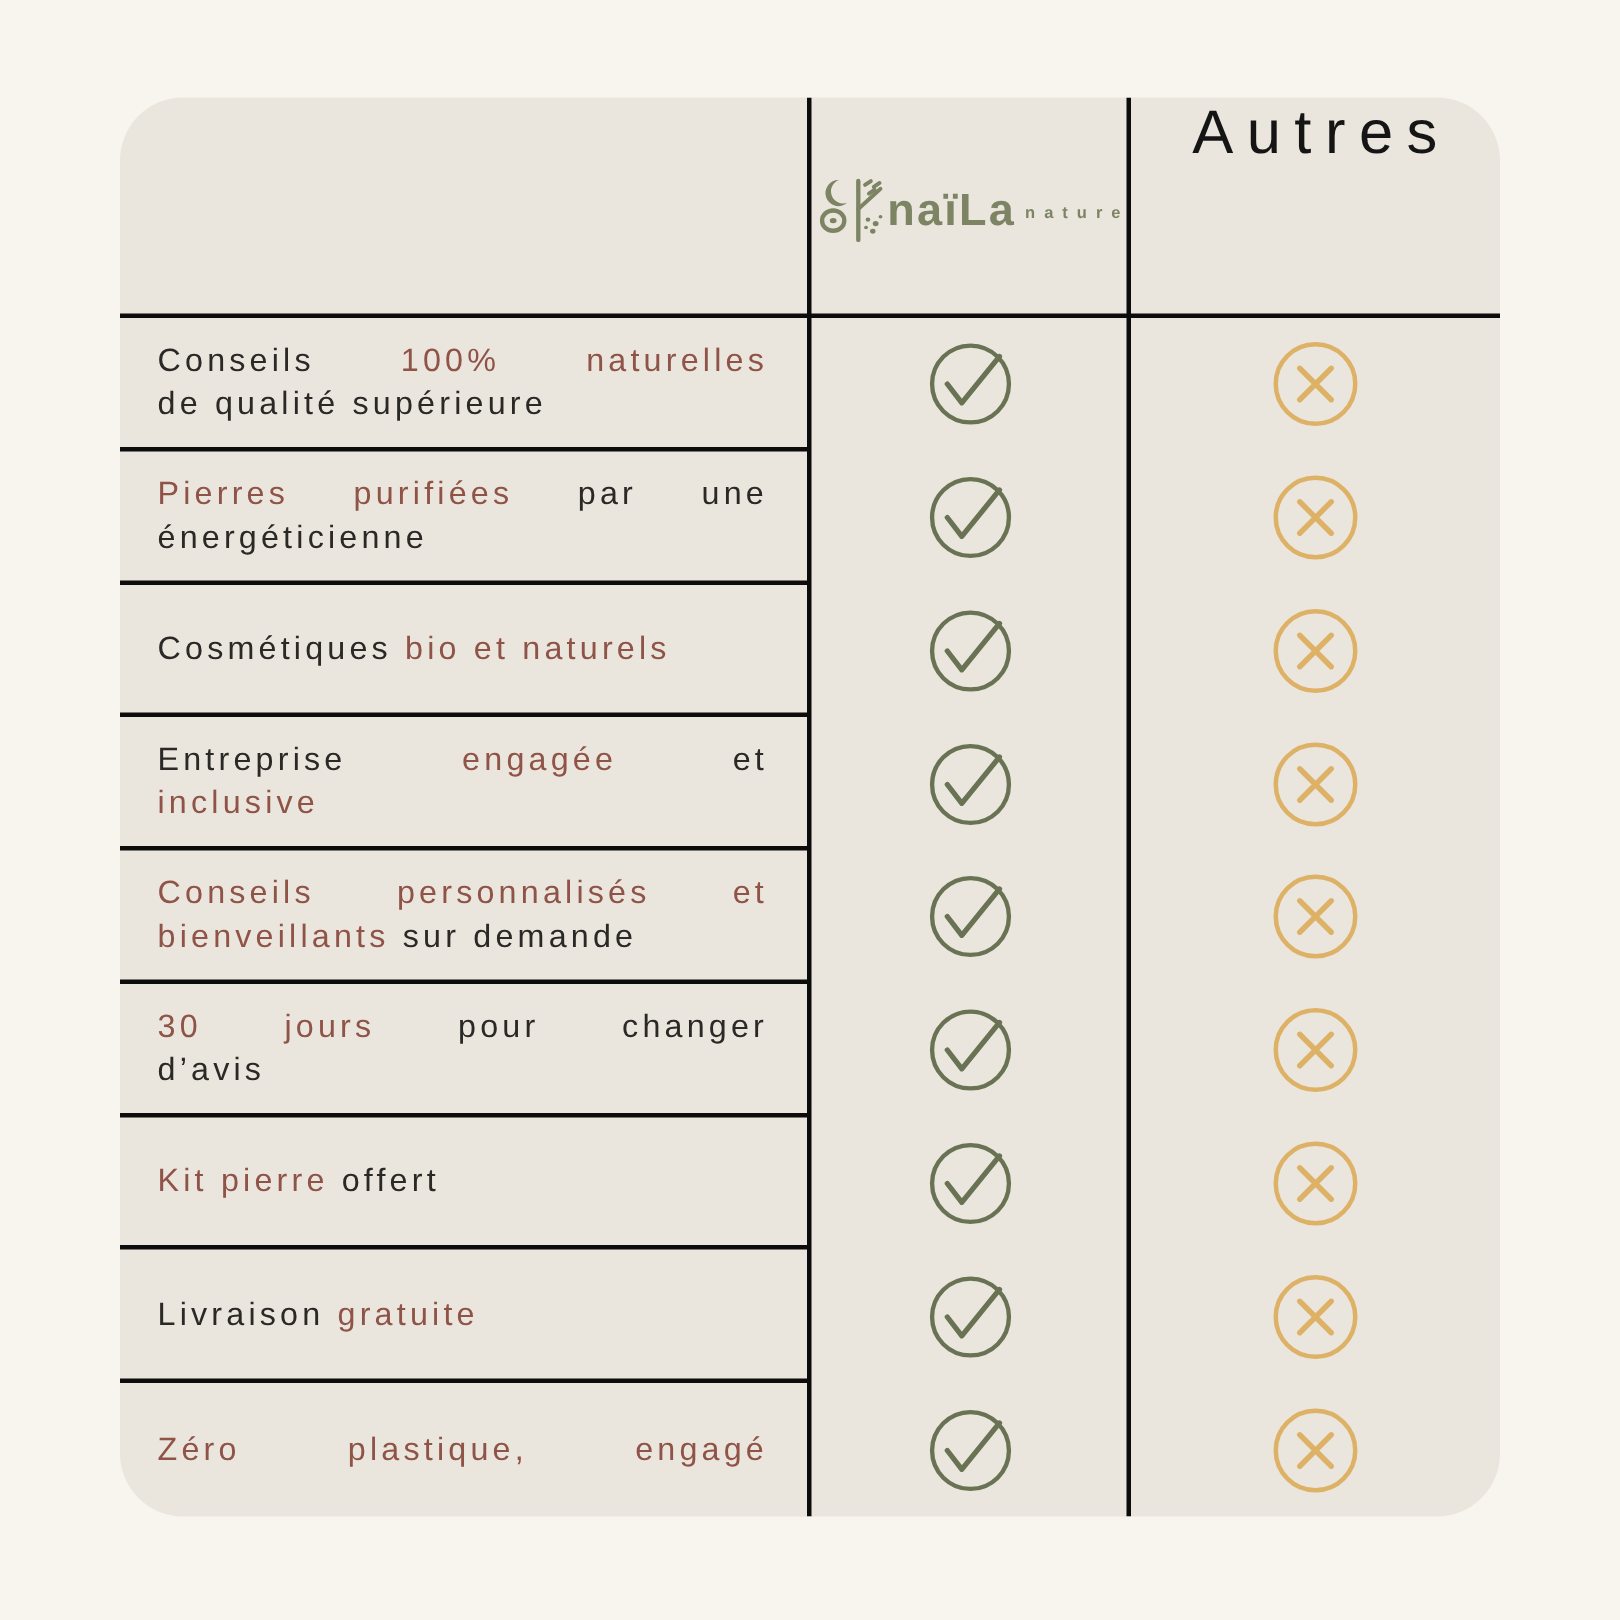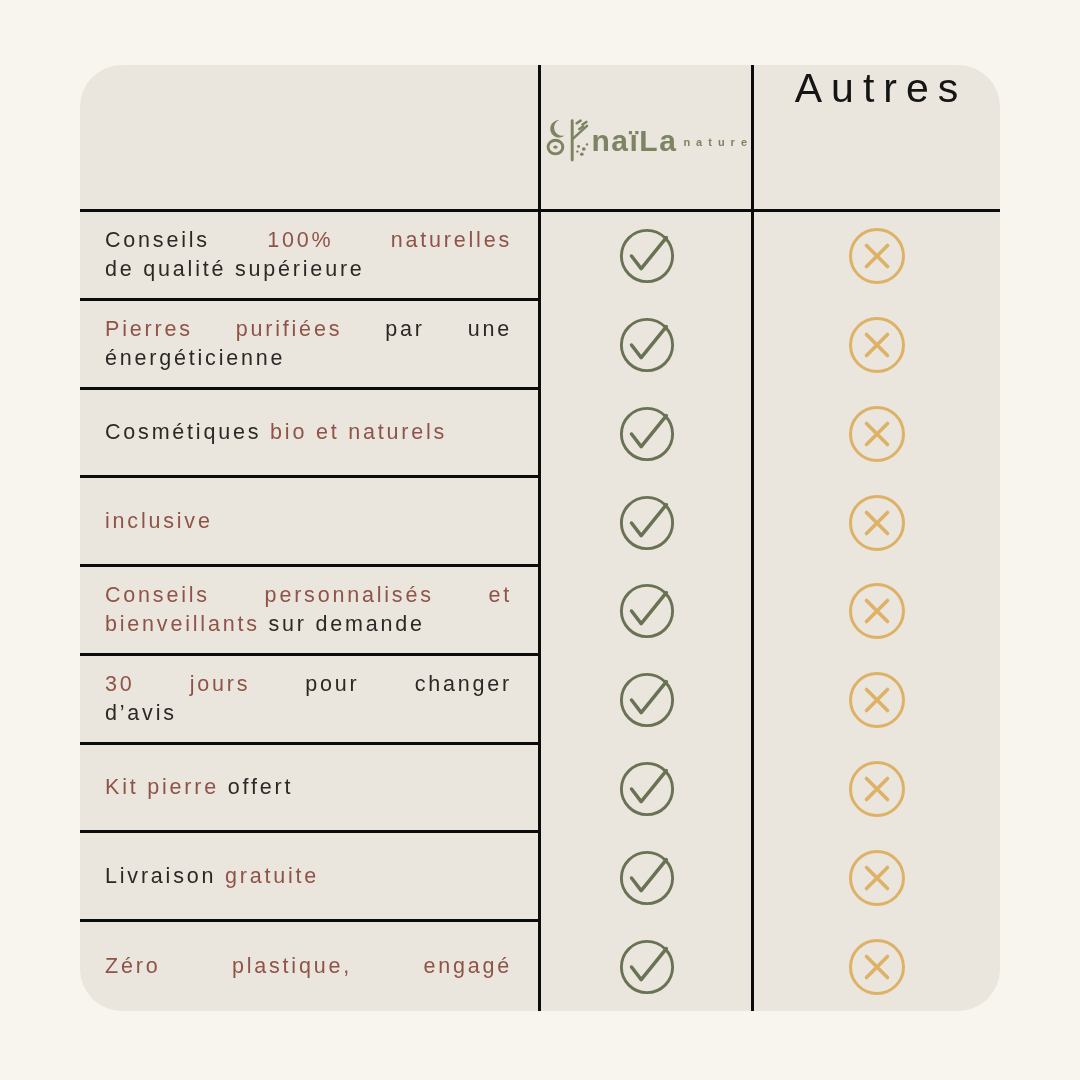--- a/index.html
+++ b/index.html
@@ -201,20 +201,21 @@
       <svg width="60" height="60" viewBox="0 0 60 60">
         <circle cx="30" cy="30" r="26.5" fill="none" stroke="#deb266" stroke-width="3"></circle>
         <path d="M19.5 19.5 L40.5 40.5 M40.5 19.5 L19.5 40.5" fill="none" stroke="#deb266" stroke-width="3.6" stroke-linecap="round"></path>
       </svg>
     </div>
   </div>
 
   <div class="row">
     <div class="cell feature-cell">
       <div class="text-block">
+              <div class="line just"><span class="seg-dark">Entreprise </span><span class="seg-accent">engagée</span><span class="seg-dark"> et</span></div>
               <div class="line last"><span class="seg-accent">inclusive</span></div>
             </div>
     </div>
     <div class="cell icon-cell">
       <svg width="58" height="58" viewBox="0 0 60 60">
         <circle cx="30" cy="30" r="26.5" fill="none" stroke="#697354" stroke-width="3"></circle>
         <path d="M14 30 L24 43 L50 11" fill="none" stroke="#697354" stroke-width="3.6" stroke-linecap="round" stroke-linejoin="round"></path>
       </svg>
     </div>
     <div class="cell icon-cell">

